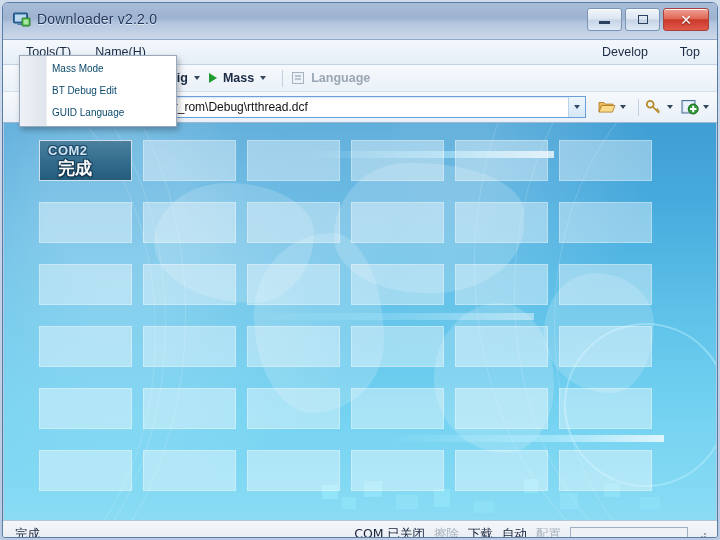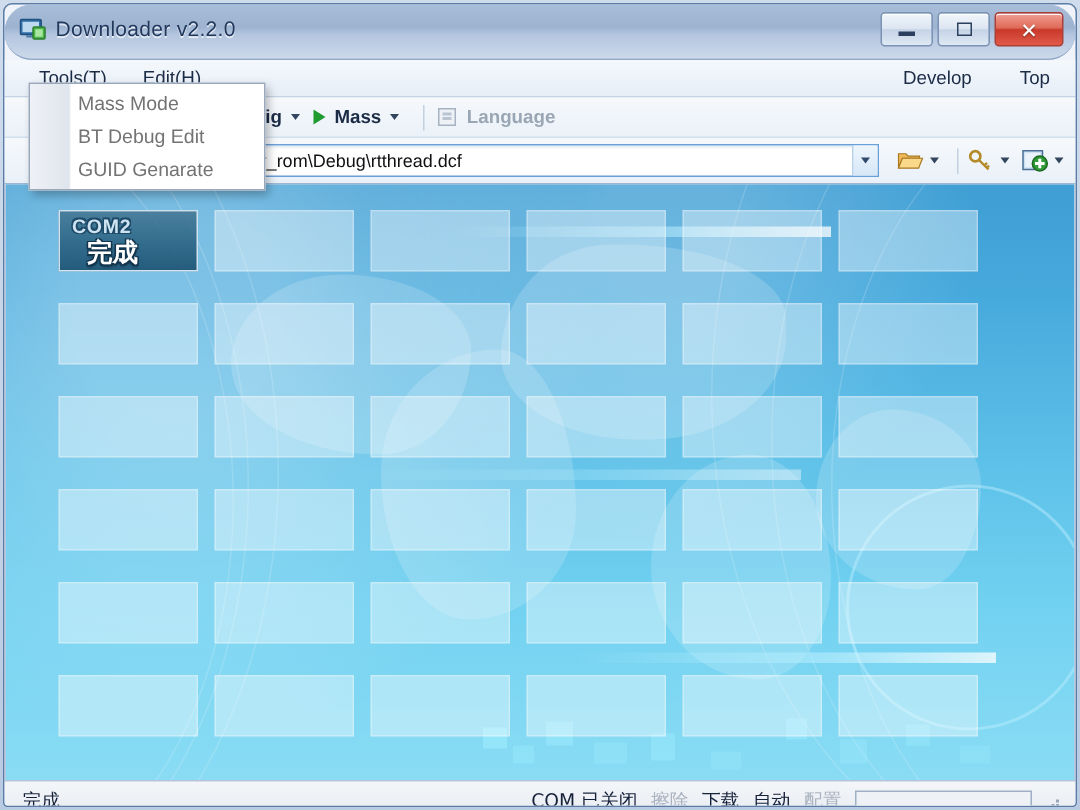--- a/index.html
+++ b/index.html
@@ -19,21 +19,20 @@
     position:absolute;left:2px;top:2px;width:716px;height:536px;
     border:1px solid #5b7ca6;border-radius:6px 6px 3px 3px;
     background:#f0f4fa;box-sizing:border-box;overflow:hidden;
   }
 
   
   .titlebar{
     position:relative;height:36px;
     background:linear-gradient(180deg,#a8bdd8 0%,#9db3d0 42%,#b3c5de 55%,#ccd9ea 100%);
     border-bottom:1px solid #8fa8c8;
-    border-radius:18px;
   }
   .title-ico{
     position:absolute;left:10px;top:9px;width:18px;height:16px;
   }
   .title-text{
     position:absolute;left:34px;top:8px;
     font-size:14px;color:#21375c;letter-spacing:.2px;
     text-shadow:0 1px 0 rgba(255,255,255,.65);
   }
   .wbtns{position:absolute;right:8px;top:5px;display:flex;gap:3px;}
@@ -165,21 +164,21 @@
     box-shadow:2px 3px 6px rgba(0,0,0,.28);z-index:40;
     padding:2px 0;box-sizing:border-box;
   }
   .dropdown:before{
     content:"";position:absolute;left:0;top:0;bottom:0;width:26px;
     background:linear-gradient(90deg,#eef1f6 0%,#e4e9f0 70%,#dfe5ed 100%);
     border-right:1px solid #e9edf3;
   }
   .dd-item{
     position:relative;height:22px;line-height:22px;padding-left:32px;
-    font-size:13px;color:#737373;white-space:nowrap;z-index:2;
+    font-size:10px;color:#0c4a6e;white-space:nowrap;z-index:2;
   }
 
   
   .statusbar{
     position:relative;height:26px;
     background:linear-gradient(180deg,#f4f6f9 0%,#eceff4 55%,#e4e9f0 100%);
     border-top:1px solid #b7c5d8;
   }
   .sb-left{position:absolute;left:12px;top:0;height:26px;display:flex;align-items:center;
     font-size:12.5px;color:#16213a;font-family:"DejaVu Sans","Liberation Sans",sans-serif;}
@@ -221,21 +220,21 @@
         </div>
         <div class="wbtn close">
           <span class="glyph-x">✕</span>
         </div>
       </div>
     </div>
 
     <div class="menubar">
       <div class="menu-left">
         <div class="mitem"><span>Tools</span>(<u>T</u>)</div>
-        <div class="mitem"><span>Edit</span>(<u>H</u>)</div>
+        <div class="mitem"><span>Name</span>(<u>H</u>)</div>
       </div>
       <div class="menu-right">
         <div class="mitem">Develop</div>
         <div class="mitem">Top</div>
       </div>
     </div>
 
     <div class="toolbar">
       <div class="tb-inner" style="left:162px">
         <span class="tbtxt">nfig</span>
@@ -371,17 +370,17 @@
           <i style="left:7px;top:7px"></i>
             <i style="left:4px;top:7px"></i>
             <i style="left:7px;top:4px"></i>
         </span>
       </div>
     </div>
 
     <div class="dropdown">
       <div class="dd-item">Mass Mode</div>
       <div class="dd-item">BT Debug Edit</div>
-      <div class="dd-item">GUID Genarate</div>
+      <div class="dd-item">GUID Language</div>
     </div>
 
   </div>
 </div>
 
 </body></html>

